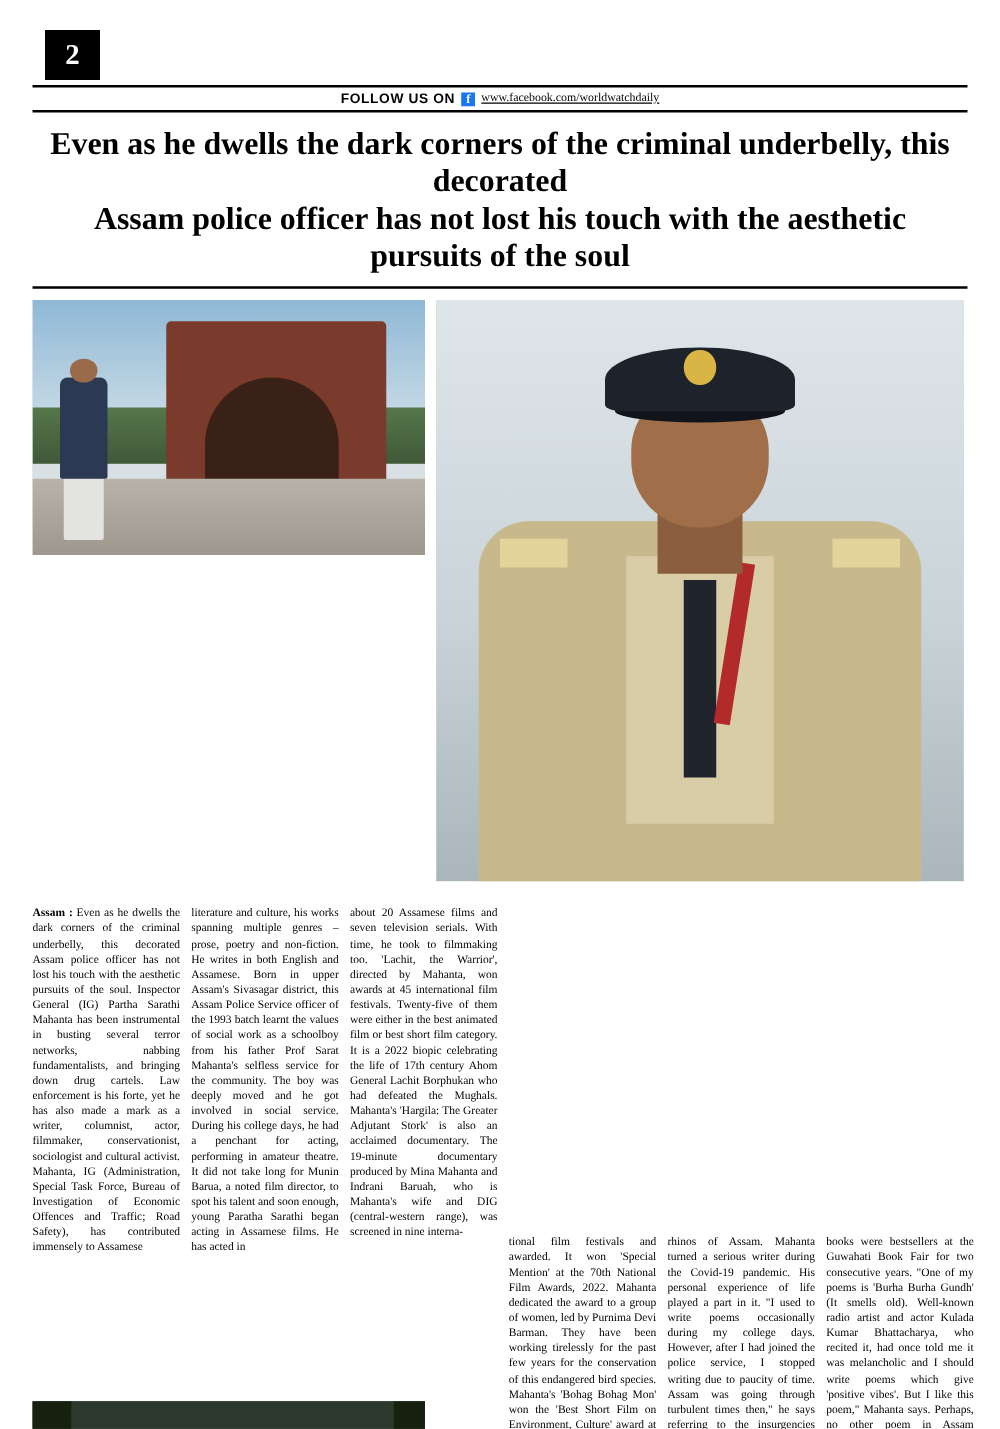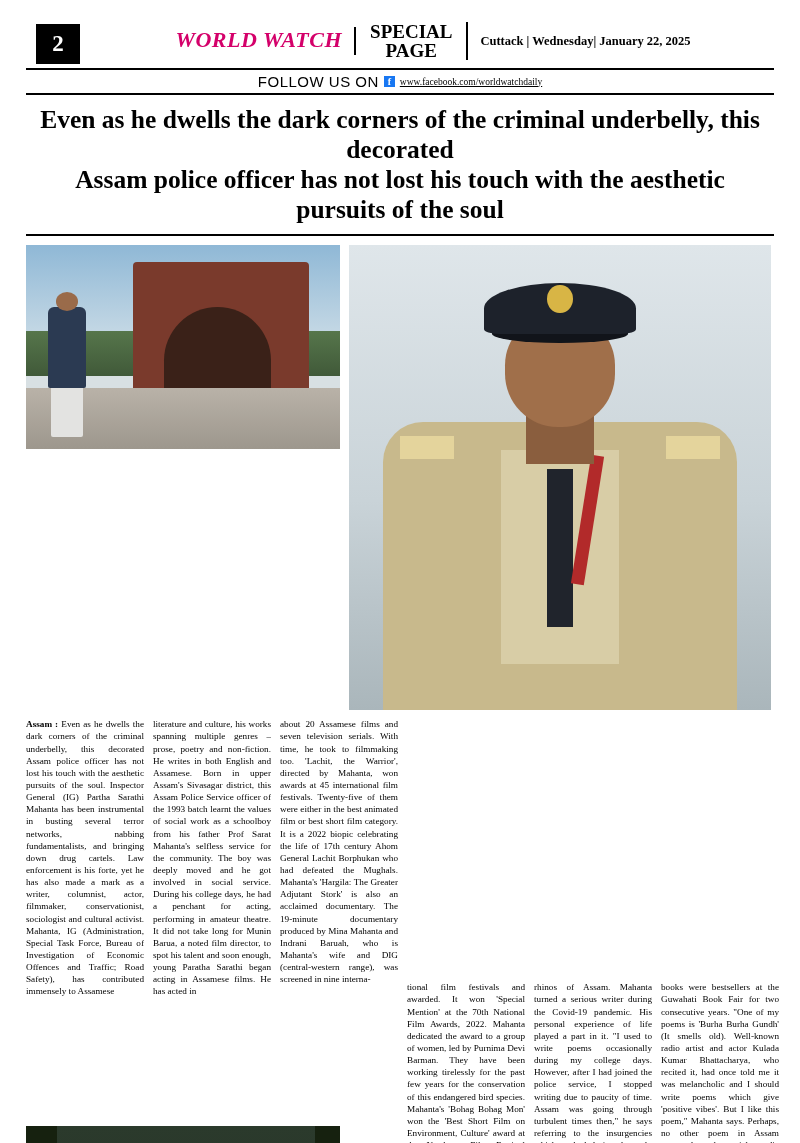--- a/index.html
+++ b/index.html
@@ -86,23 +86,23 @@
     display: flex;
     align-items: center;
     justify-content: center;
     gap: 5px;
     padding: 3px 0 3px 0;
     border-bottom: 2px solid #000;
     font-size: 10px;
     font-family: "Liberation Sans", sans-serif;
   }
   .followbar .follow-label {
-    font-weight: normal;
+    font-weight: bold;
     letter-spacing: 0.5px;
-    font-size: 15px;
+    font-size: 11px;
   }
   .fb-icon {
     width: 11px;
     height: 11px;
     background: #1877f2;
     color: #fff;
     font-family: "Liberation Serif", serif;
     font-weight: bold;
     font-size: 10px;
     line-height: 11px;
@@ -176,20 +176,21 @@
   .ph3-sky { position:absolute; inset:0; background:linear-gradient(#2b3a2c 0%, #1d2a20 100%); }
   .ph3-green-l { position:absolute; left:0; top:0; width:10%; height:100%; background:#16210f;}
   .ph3-green-r { position:absolute; right:0; top:0; width:8%; height:100%; background:#16210f;}
   .col {
     width: 118px;
     font-family: "Liberation Serif", serif;
     font-size: 9.2px;
     line-height: 1.32;
     text-align: justify;
     hyphens: auto;
+    margin-top: 11px;
     -webkit-hyphens: auto;
   }
   .col p { margin: 0; }
   .lead-tag { font-weight: bold; }
 
   
   .body-area {
     position: relative;
     margin-top: 8px;
   }
@@ -209,28 +210,20 @@
     background: #1d2a20;
   }
 </style>
 </head>
 <body>
 
 <div class="page">
 
   <div class="masthead">
     <div class="page-num">2</div>
-    <div class="masthead-center">
-      <div class="ww-logo">WORLD WATCH</div>
-      <div class="special-page">
-        <span>SPECIAL</span><br>
-        <span>PAGE</span>
-      </div>
-      <div class="dateline">Cuttack | Wednesday| January 22, 2025</div>
-    </div>
   </div>
 
   <div class="followbar">
     <span class="follow-label">FOLLOW US ON</span>
     <span class="fb-icon">f</span>
     <span class="fb-url">www.facebook.com/worldwatchdaily</span>
   </div>
 
   <div class="headline">
     <span class="l1">Even as he dwells the dark corners of the criminal underbelly, this decorated</span>

